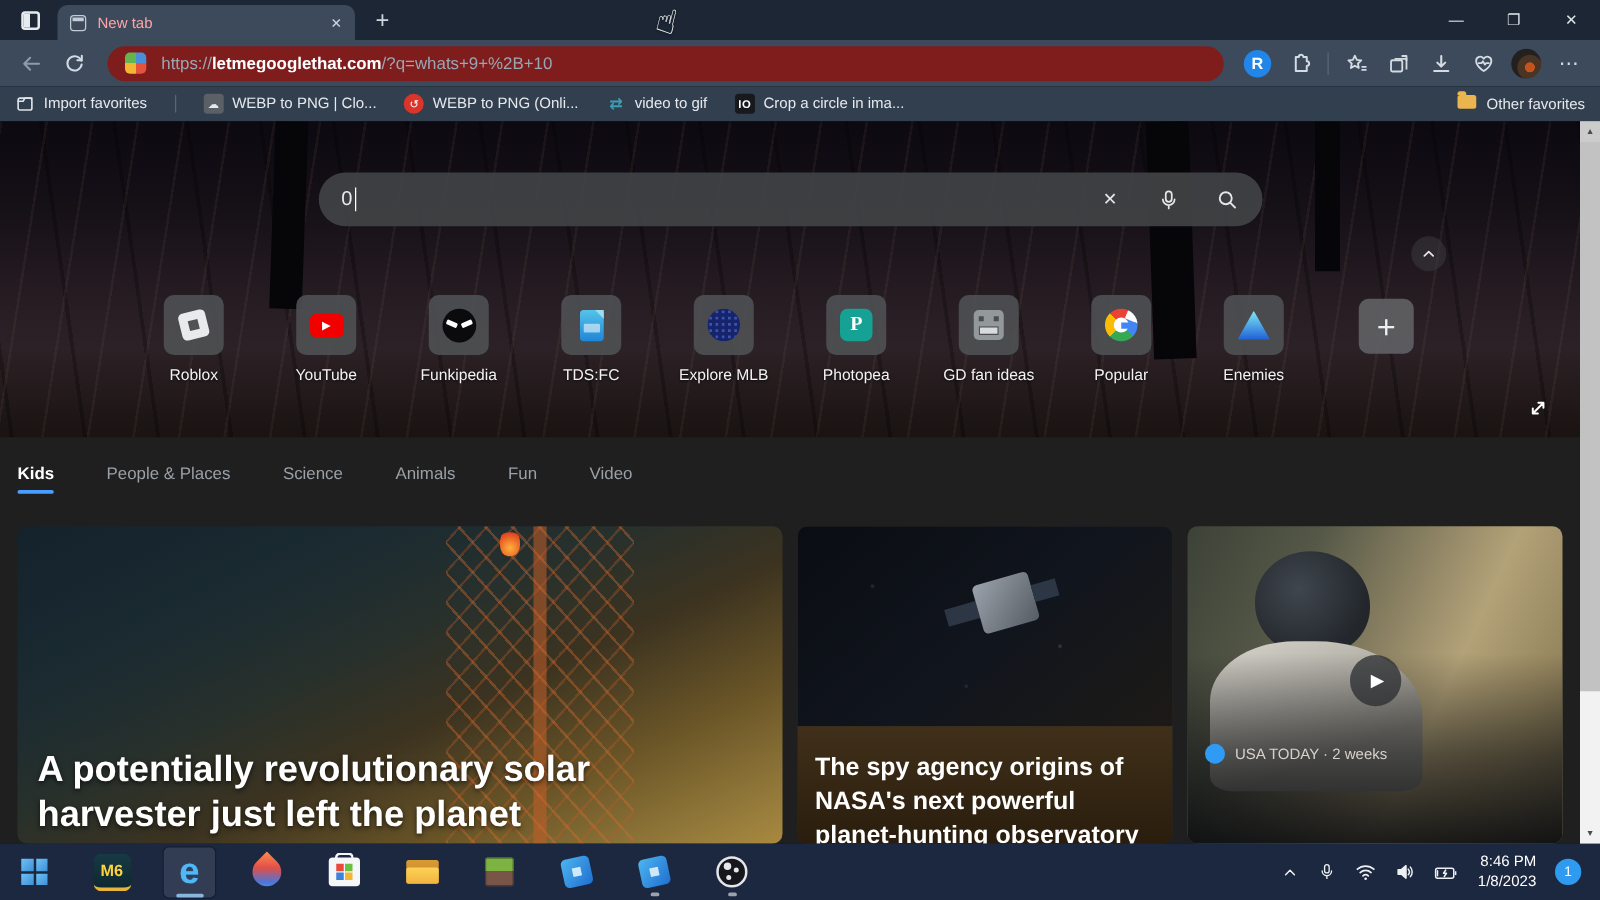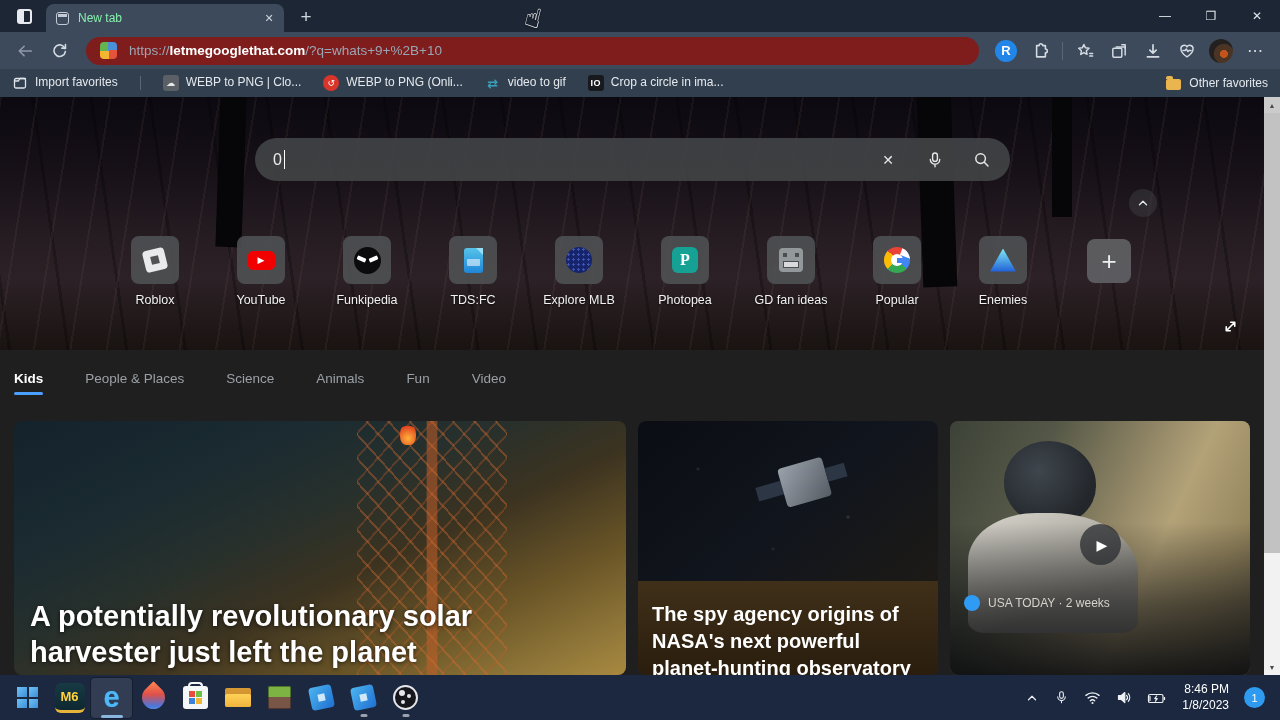--- a/index.html
+++ b/index.html
@@ -9,21 +9,21 @@
   .window{position:relative;width:1280px;height:720px;display:flex;flex-direction:column}
 
   
   .titlebar{height:32px;background:#1c2634;display:flex;align-items:flex-end;position:relative;flex:none}
   .tab-actions{width:32px;height:32px;display:flex;align-items:center;justify-content:center;margin-left:8px}
   .tab-actions .sq{width:15px;height:15px;border:2px solid #e7ebef;border-radius:3px;position:relative;background:transparent}
   .tab-actions .sq::before{content:"";position:absolute;left:0;top:0;bottom:0;width:5px;background:#e7ebef}
   .tab{width:238px;height:28px;background:#3d4a5c;border-radius:8px 8px 0 0;display:flex;align-items:center;padding:0 6px 0 10px;margin-left:6px}
   .tab-fav{width:13px;height:13px;border:1.5px solid #c3ccd6;border-radius:3px;position:relative;flex:none}
   .tab-fav::before{content:"";position:absolute;left:1px;right:1px;top:1px;height:3px;background:#c3ccd6}
-  .tab-title{flex:1;font-size:12px;color:#86efac;margin-left:9px;white-space:nowrap;overflow:hidden}
+  .tab-title{flex:1;font-size:12px;color:#fca5a5;margin-left:9px;white-space:nowrap;overflow:hidden}
   .tab-close{width:18px;height:18px;display:flex;align-items:center;justify-content:center;color:#cdd5de;font-size:11px;border-radius:4px}
   .newtab-btn{width:28px;height:28px;display:flex;align-items:center;justify-content:center;color:#cdd5de;font-size:19px;font-weight:300;margin-bottom:1px;margin-left:8px}
   .hand-cursor{position:absolute;left:525px;top:2px;font-size:27px;color:#fff;transform:rotate(14deg);text-shadow:0 1px 2px rgba(0,0,0,.5);z-index:50}
   .win-controls{margin-left:auto;display:flex;height:32px;align-self:flex-start}
   .win-btn{width:46px;height:32px;display:flex;align-items:center;justify-content:center;color:#dfe5ea;font-size:12px}
 
   
   .toolbar{height:37px;background:#3d4a5c;display:flex;align-items:center;padding:0 8px;flex:none}
   .tool-btn{width:34px;height:30px;display:flex;align-items:center;justify-content:center;color:#d4dbe2;border-radius:5px;flex:none}
   .tool-btn.dim{color:#8e9aa7}
@@ -39,21 +39,21 @@
   .favbar{height:28px;background:#323f4f;display:flex;align-items:center;padding:0 12px;font-size:12px;color:#e5e9ee;flex:none}
   .fav-item{display:flex;align-items:flex-start;gap:7px;margin-right:22px;white-space:nowrap}
   .fav-divider{width:1px;height:14px;background:#5a6675;margin-right:22px}
   .fico{width:16px;height:16px;border-radius:3px;display:flex;align-items:center;justify-content:center;flex:none}
   .fico.cloud{background:#5b5f66;color:#e8e8e8;font-size:9px}
   .fico.redc{background:#d9352b;border-radius:50%;color:#fff;font-size:9px}
   .fico.io{background:#17191c;color:#fff;font-size:9px;font-weight:700;letter-spacing:.5px}
   .fico.gif{color:#3a9fb8;font-size:13px;font-weight:700}
   .folder{width:15px;height:11px;background:#eab54e;border-radius:2px;position:relative;flex:none}
   .folder::before{content:"";position:absolute;top:-3px;left:0;width:7px;height:3px;background:#eab54e;border-radius:2px 2px 0 0}
-  .fav-other{margin-left:auto;display:flex;align-items:flex-end;gap:8px}
+  .fav-other{margin-left:auto;display:flex;align-items:flex-start;gap:8px}
 
   
   .content{position:relative;height:578px;flex:none;background:#1f1f1f;overflow:hidden}
 
   .hero{position:absolute;left:0;top:0;width:1264px;height:253px;overflow:hidden;
     background:linear-gradient(180deg,#0c0911 0%,#161017 28%,#241b21 52%,#2c2126 72%,#191311 100%)}
   .hero::before{content:"";position:absolute;inset:0;
     background:repeating-linear-gradient(99deg,rgba(140,110,95,.10) 0 2px,transparent 2px 36px),
                repeating-linear-gradient(262deg,rgba(0,0,0,.25) 0 3px,transparent 3px 58px)}
   .post{position:absolute;top:0;width:26px;height:150px;background:#060508}
@@ -138,21 +138,21 @@
   .usat-badge{width:16px;height:16px;border-radius:50%;background:#2f9bf4;flex:none}
   .c3 h3{position:absolute;left:14px;right:8px;top:203px}
 
   
   .scrollbar{position:absolute;right:0;top:0;width:16px;height:578px;background:#f2f2f2;display:flex;flex-direction:column}
   .sb-btn{height:16px;display:flex;align-items:center;justify-content:center;font-size:7px;color:#4a4a4a;background:#cbcbcb;flex:none}
   .sb-btn.down{margin-top:auto;background:#f2f2f2}
   .sb-thumb{height:440px;background:#c2c2c2;flex:none}
 
   
-  .taskbar{height:45px;background:#1b2840;display:flex;align-items:center;padding:0 7px;gap:1px;flex:none;position:relative}
+  .taskbar{height:45px;background:#1b2840;display:flex;align-items:center;padding:0 7px;gap:21px;flex:none;position:relative}
   .tb-app{width:41px;height:40px;border-radius:4px;display:flex;align-items:center;justify-content:center;position:relative;flex:none}
   .tb-app.active{background:rgba(255,255,255,.10);box-shadow:0 0 0 1px rgba(0,0,0,.25)}
   .tb-app.active::after{content:"";position:absolute;left:50%;transform:translateX(-50%);bottom:0;width:22px;height:3px;border-radius:2px;background:#88b6de}
   .tb-app.running::after{content:"";position:absolute;left:50%;transform:translateX(-50%);bottom:1px;width:7px;height:3px;border-radius:2px;background:#9aa2ad}
   .win-logo{width:21px;height:21px;display:grid;grid-template-columns:1fr 1fr;grid-template-rows:1fr 1fr;gap:2px}
   .win-logo i{background:linear-gradient(135deg,#6cc2f7,#3f8fd6)}
   .m6-tile{width:30px;height:30px;border-radius:6px;background:linear-gradient(180deg,#173a44,#0e2830);color:#ffd23e;font-size:13px;font-weight:700;display:flex;align-items:center;justify-content:center;border-bottom:3px solid #e8b43a}
   .edge-e{font-size:29px;font-weight:700;color:#4fb8f5;line-height:1;text-shadow:0 0 1px #2b7cc4}
   .drop{width:23px;height:23px;border-radius:0 50% 50% 50%;transform:rotate(45deg);background:linear-gradient(135deg,#ff8a50,#e05048 40%,#4f74d8 75%,#46a8e8)}
   .store{width:25px;height:23px;background:#f4f6f8;border-radius:3px;position:relative;display:flex;align-items:center;justify-content:center}

